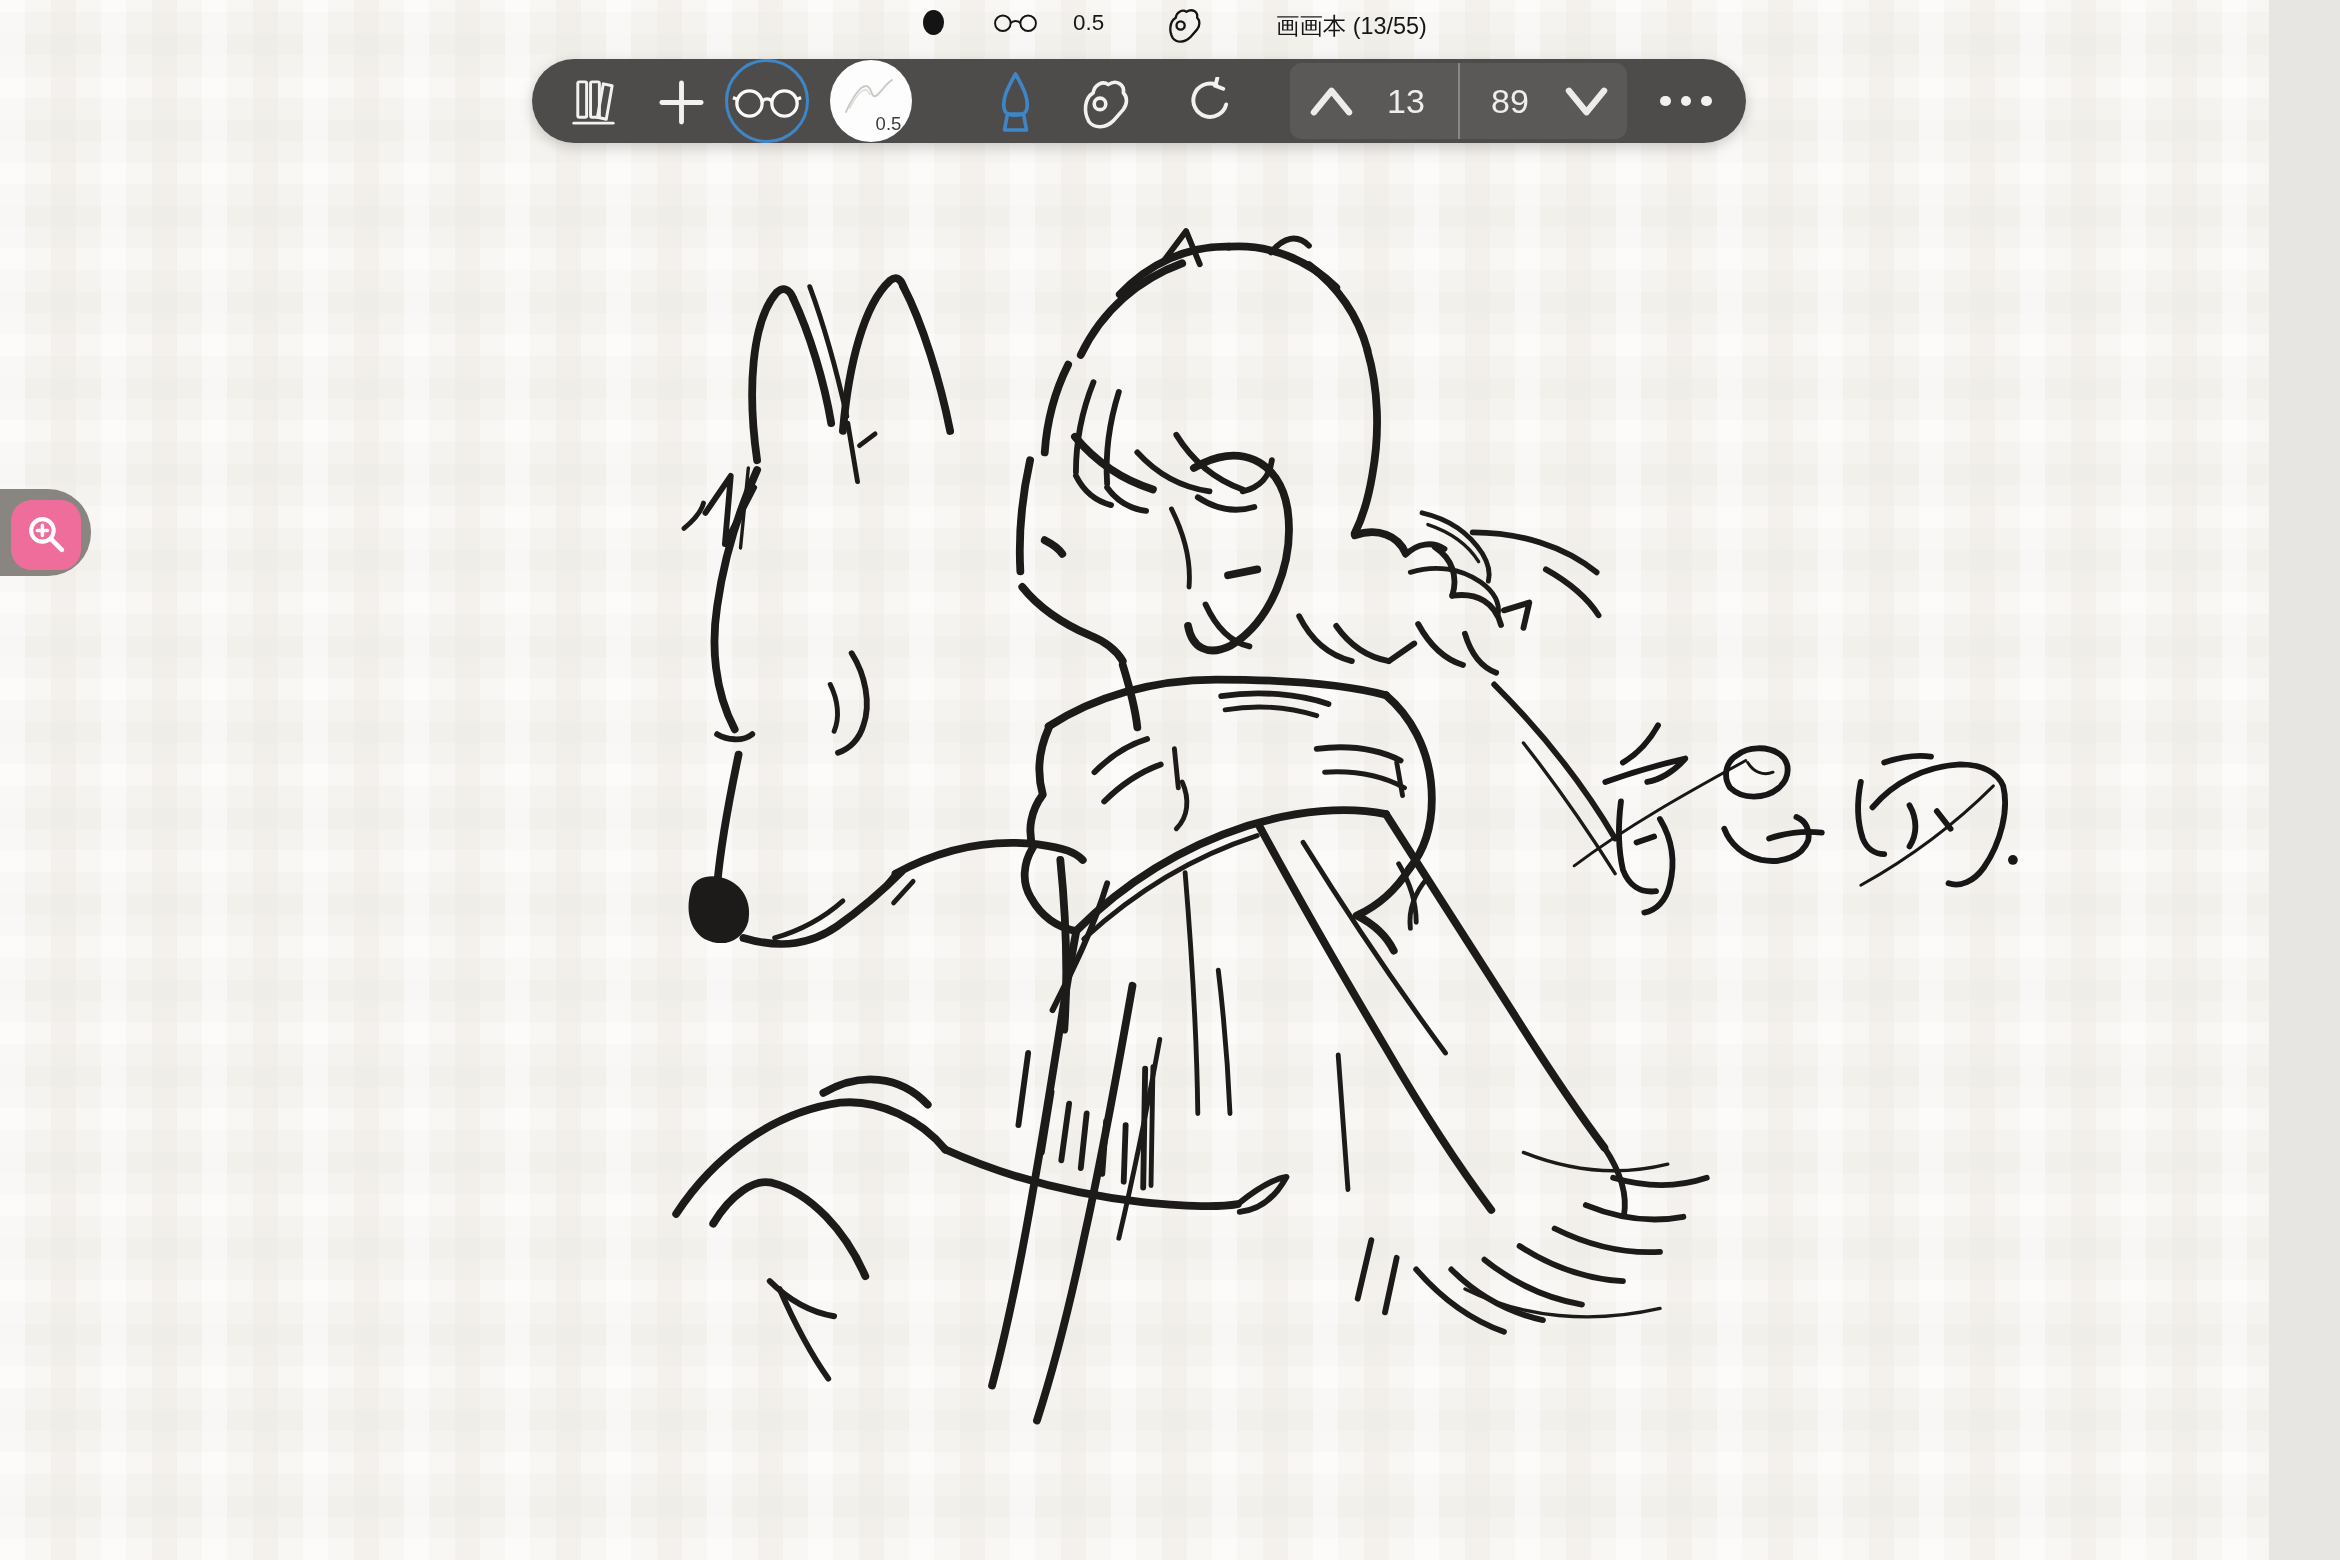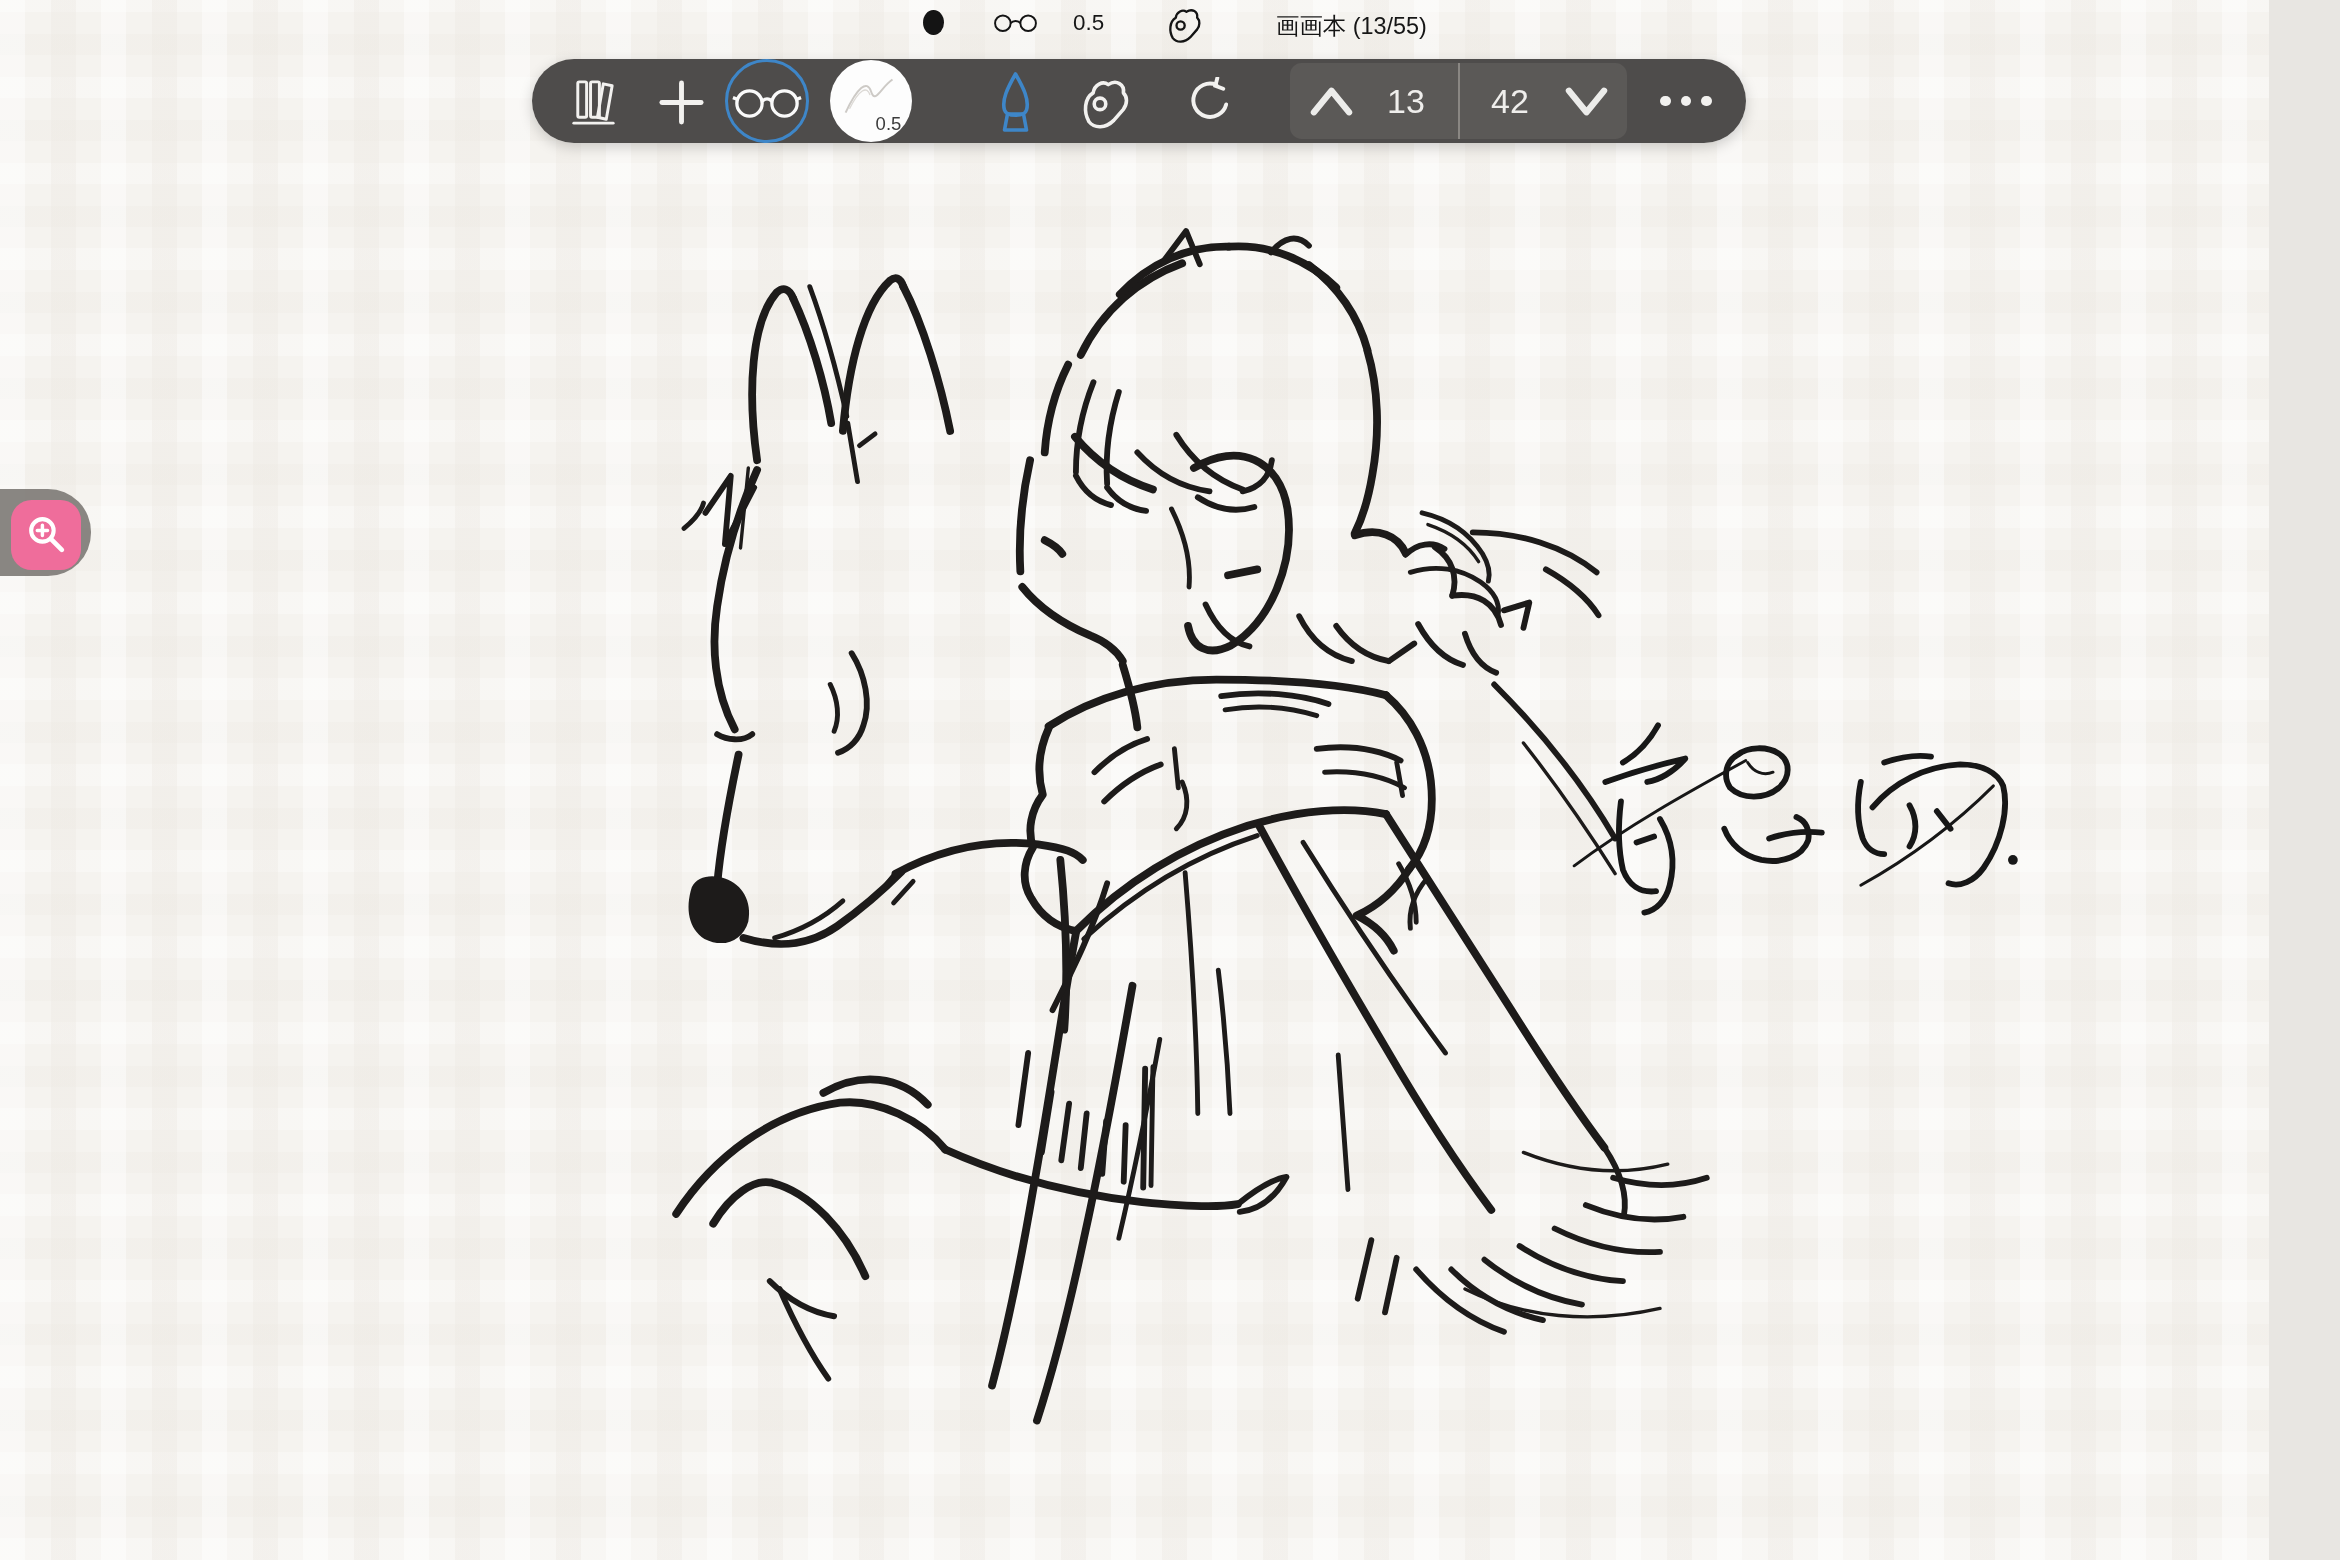--- a/index.html
+++ b/index.html
@@ -302,21 +302,21 @@
       </svg>
     </button>
     <div class="pagenav">
       <button class="tb-btn pn-up">
         <svg width="51" height="39" viewBox="0 0 52 40">
           <path d="M8,31 L26,9 L44,31" fill="none" stroke="#ececea" stroke-width="6.5" stroke-linecap="round" stroke-linejoin="round"></path>
         </svg>
       </button>
       <span class="pn-num pn-cur">13</span>
       <span class="pn-divider"></span>
-      <span class="pn-num pn-tot">42</span>
+      <span class="pn-num pn-tot">89</span>
       <button class="tb-btn pn-down">
         <svg width="51" height="39" viewBox="0 0 52 40">
           <path d="M8,9 L26,31 L44,9" fill="none" stroke="#ececea" stroke-width="6.5" stroke-linecap="round" stroke-linejoin="round"></path>
         </svg>
       </button>
     </div>
     <button class="tb-btn tb-more">
       <span style="display:flex;">
         <span class="dot"></span>
           <span class="dot"></span>

